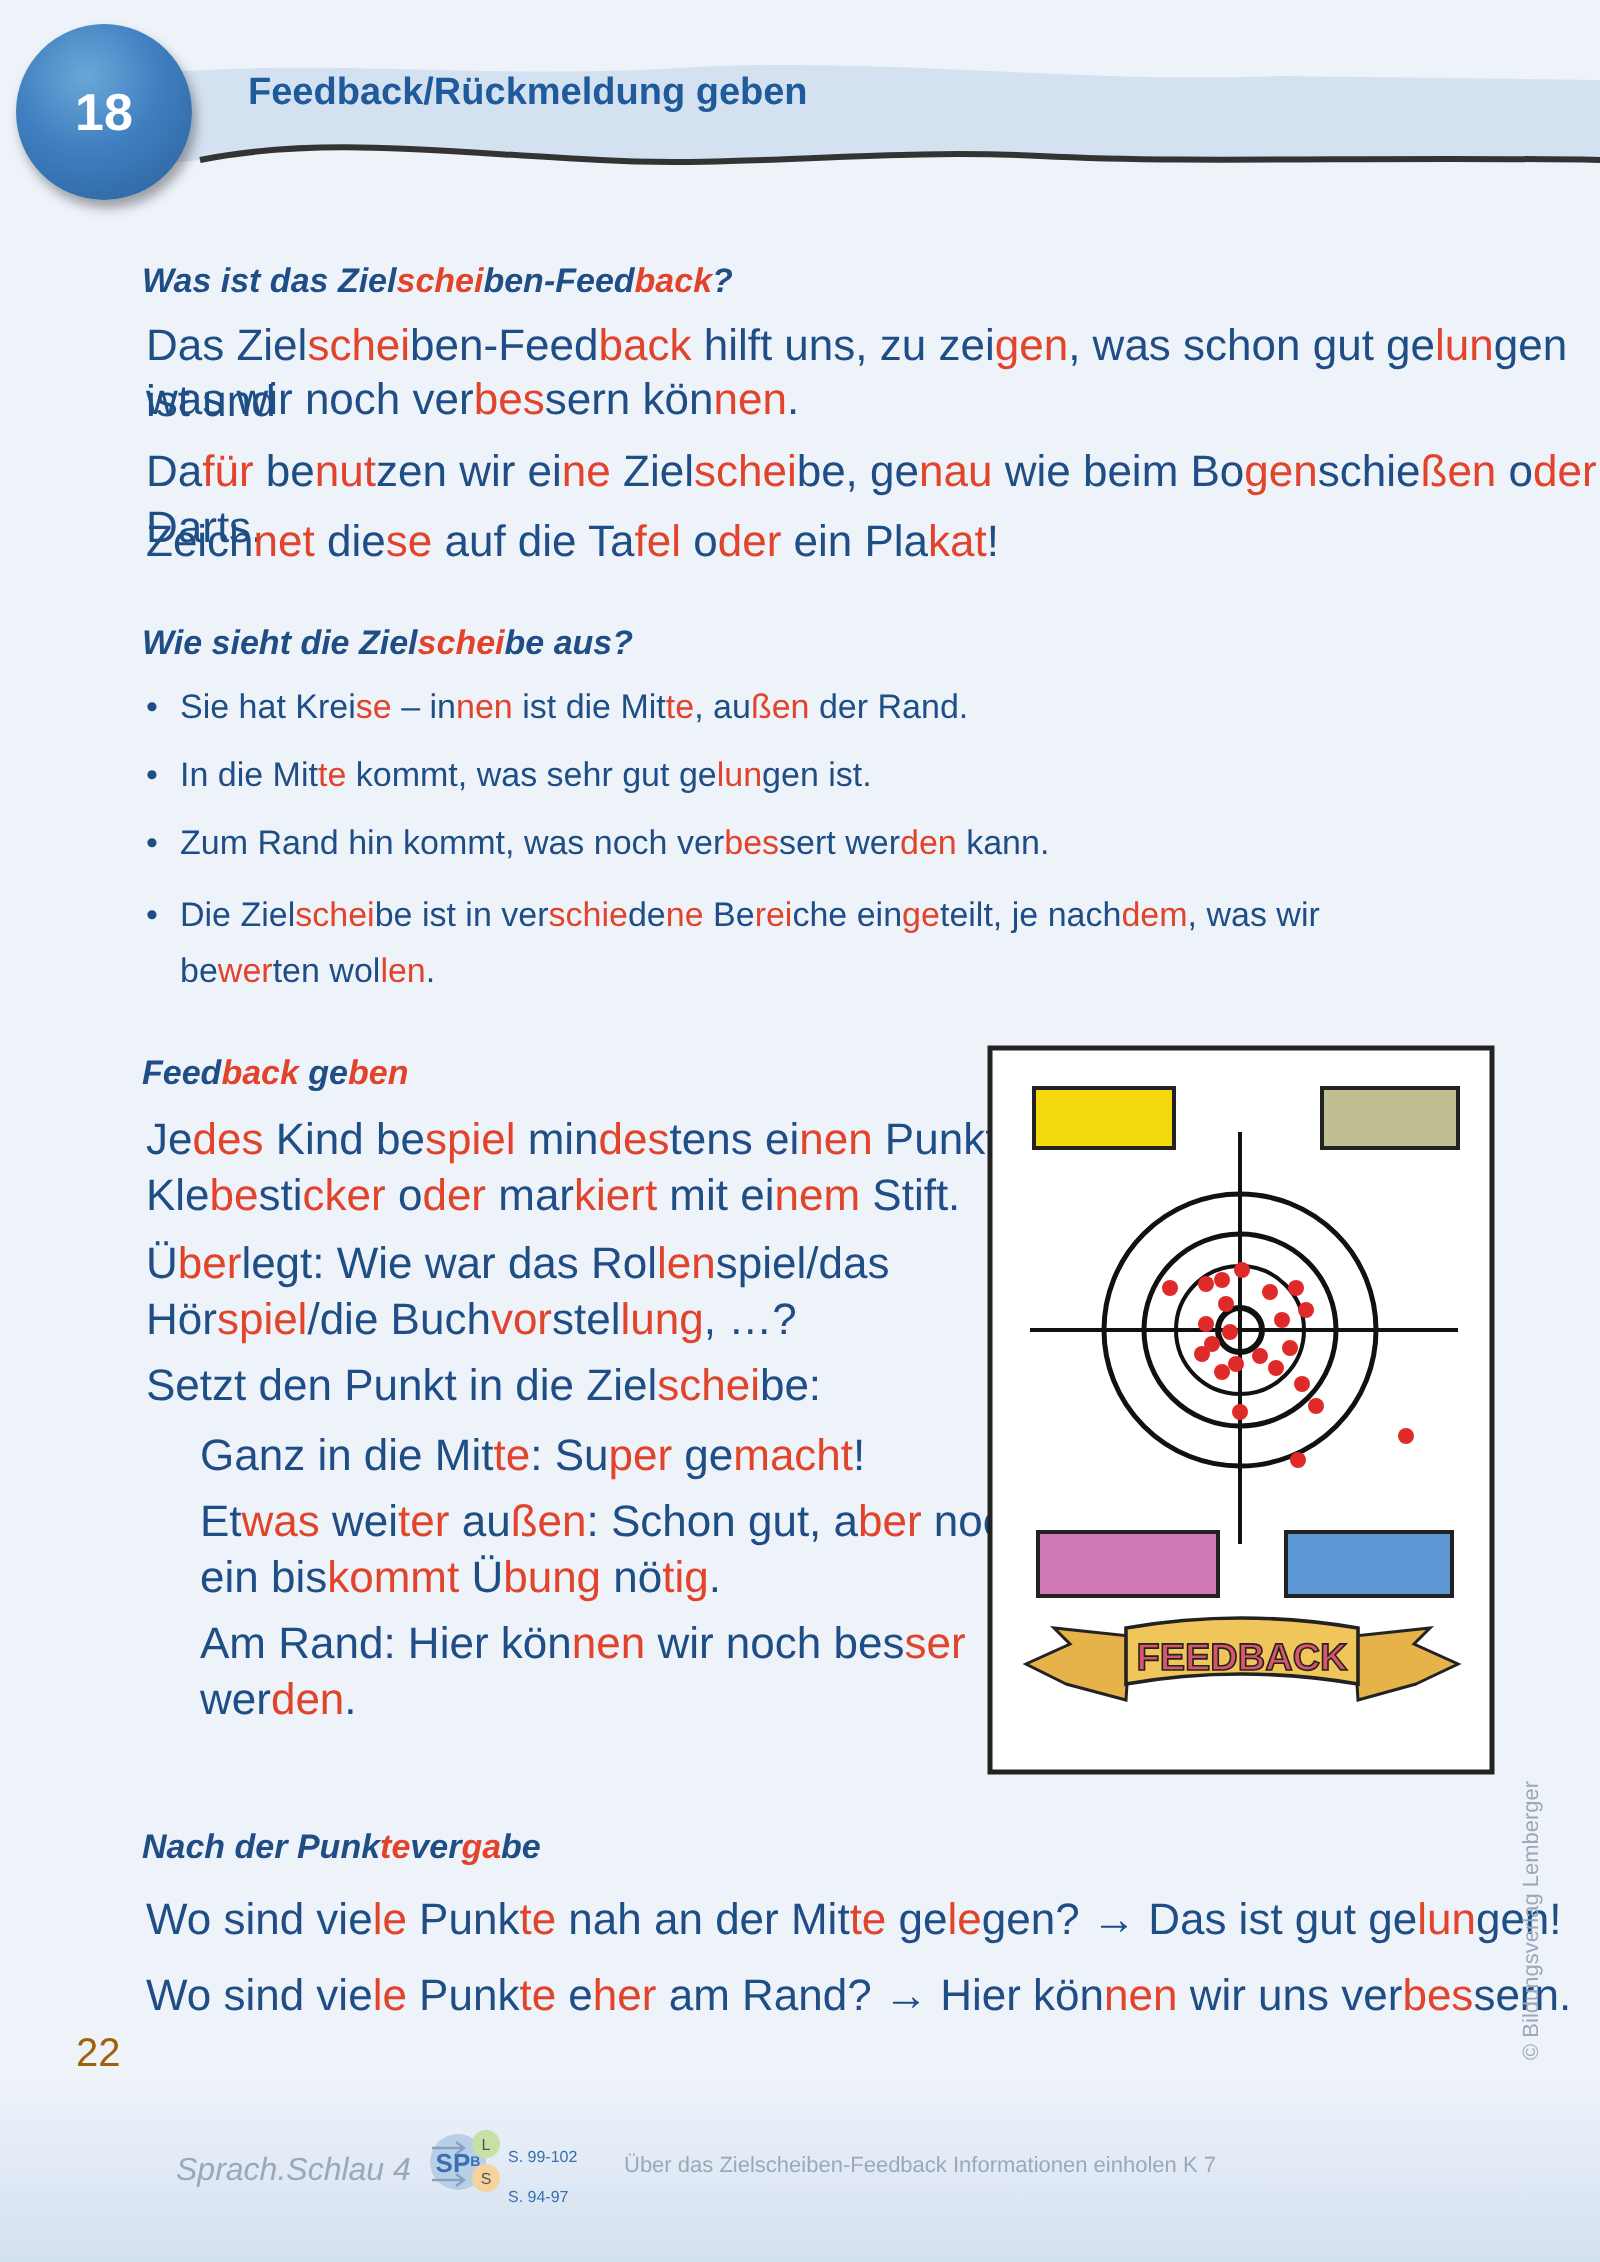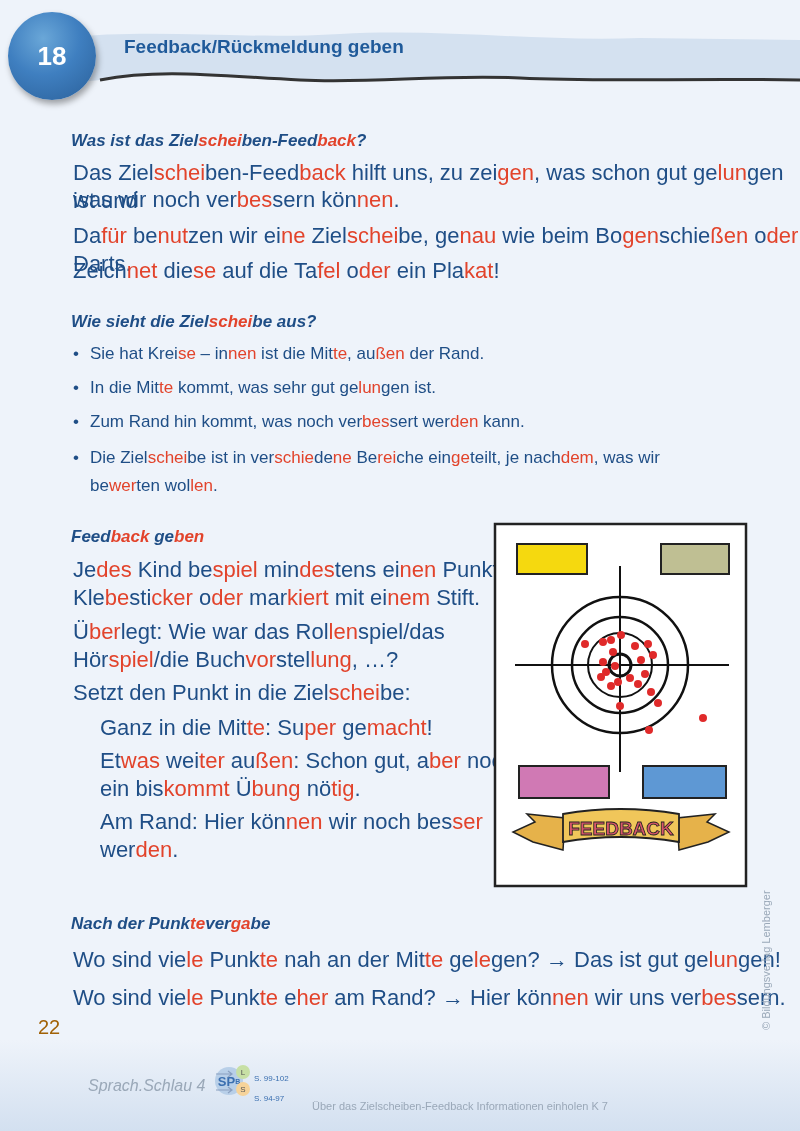--- a/index.html
+++ b/index.html
@@ -31,21 +31,21 @@
   .ind { left:100px; }
   .poster { position:absolute; left:493px; top:522px; width:255px; height:366px; }
   .footer { position:absolute; left:0; top:1040px; width:800px; height:91px;
     background:linear-gradient(#eef3fa, #d3e0f0); }
   .pg { position:absolute; left:38px; top:1016px; font-size:20px; color:#a16207;text-align:center; }
   .ft-book { position:absolute; left:88px; top:1077px; font-size:16px; color:#9aa8b8;font-style:italic; }
   .sp { position:absolute; left:186px; top:1067px; width:28px; height:28px; border-radius:50%;
     background:#b8cfe8; color:#3a6fb0; font-size:13px; font-weight:bold; display:flex; align-items:center; justify-content:center;margin-left:29px; }
   .chip { position:absolute; width:14px; height:14px; border-radius:50%; font-size:8px; display:flex; align-items:center; justify-content:center; color:#555; }
   .ref { position:absolute; font-size:8px; color:#3a6fb0; }
-  .ft-info { position:absolute; left:312px; top:1100px; font-size:11px; color:#9aa8b8; }
+  .ft-info { position:absolute; left:312px; top:1077px; font-size:11px; color:#9aa8b8; }
   .copy { position:absolute; left:760px; top:1030px; transform:rotate(-90deg); transform-origin:left top;
     font-size:11px; color:#9aa8b8; white-space:nowrap; }
 </style>
 </head>
 <body>
 
 <svg class="hdr-band" viewBox="0 0 760 70">
   <path d="M20,18 C120,8 200,20 300,14 C400,8 500,22 600,18 L760,20 L760,60 C650,58 560,62 480,58 C400,54 330,64 260,60 C180,56 120,48 60,60 L20,64 Z" fill="#d4e1f0"></path>
   <path d="M60,60 C120,48 180,56 260,60 C330,64 400,54 480,58 C560,62 650,58 760,60" stroke="#333" stroke-width="3" fill="none"></path>
 </svg>

